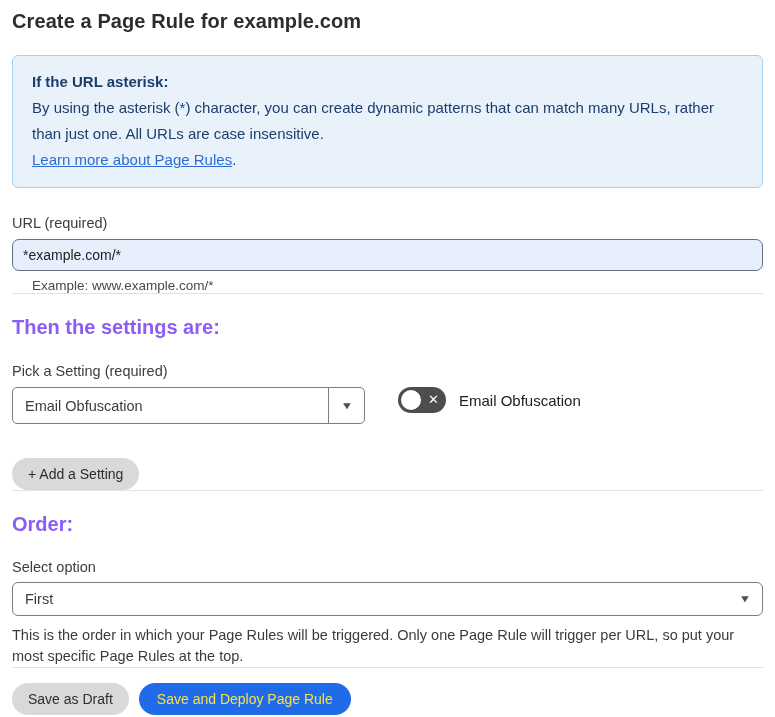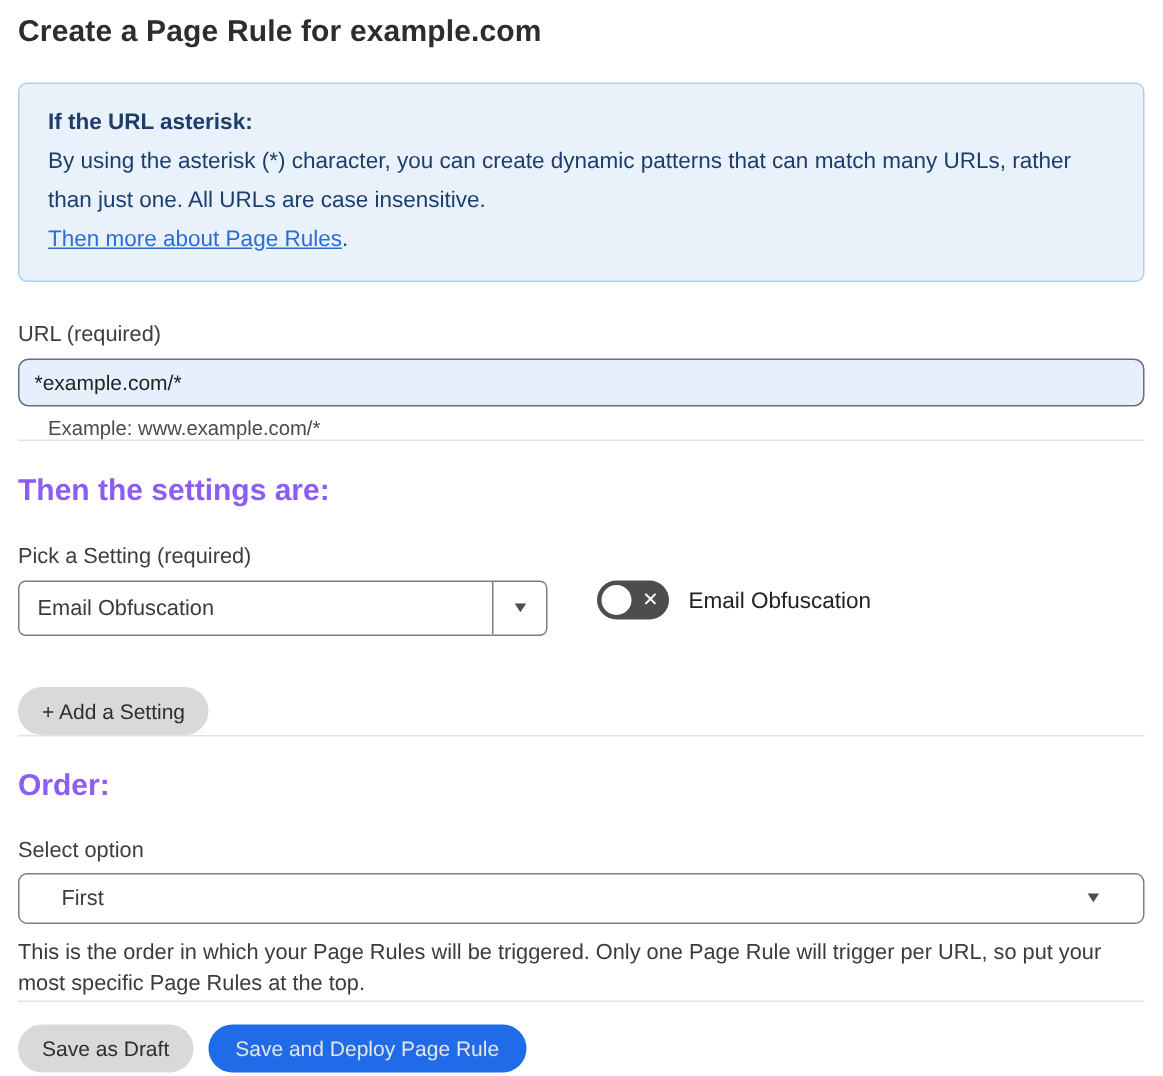--- a/index.html
+++ b/index.html
@@ -171,35 +171,35 @@
     font-family: "Liberation Sans", "DejaVu Sans", sans-serif;
     font-size: 14px;
     padding: 8px 16px;
     cursor: pointer;
     color: #2e2e2e;
     background: #d9d9d9;
   }
   .btn-add-setting { margin-top: 34px; }
   .btn-primary {
     background: #1f6be8;
-    color: #e5e5e5;
+    color: #fde047;
     padding: 8px 18px;
   }
 
   
   .order-select {
     position: relative;
     width: 751px;
     height: 34px;
     border: 1px solid #7e7e7e;
     border-radius: 6px;
     background: #ffffff;
     display: flex;
     align-items: center;
-    padding: 0 28px;
+    padding: 0 12px;
     cursor: pointer;
     font-size: 14.5px;
     color: #3c3c3c;
     justify-content: space-between;
   }
   .order-helper {
     margin-top: 9px;
     font-size: 14.5px;
     line-height: 21px;
     color: #3b3b3b;
@@ -216,21 +216,21 @@
 </head>
 <body>
 
 
 
 <h1 class="page-title">Create a Page Rule for example.com</h1>
 
 <div class="info-box">
   <div class="info-heading">If the URL asterisk:</div>
   <div class="info-body">By using the asterisk (*) character, you can create dynamic patterns that can match many URLs, rather than just one. All URLs are case insensitive.</div>
-  <div><a class="info-link">Then more about Page Rules</a><span class="link-suffix">.</span></div>
+  <div><a class="info-link">Learn more about Page Rules</a><span class="link-suffix">.</span></div>
 </div>
 
 <div class="field-label">URL (required)</div>
 <input class="url-input" type="text" value="*example.com/*" style="">
 <div class="helper-text">Example: www.example.com/*</div>
 
 <hr class="divider divider-1">
 
 <div class="section-heading">Then the settings are:</div>
 

